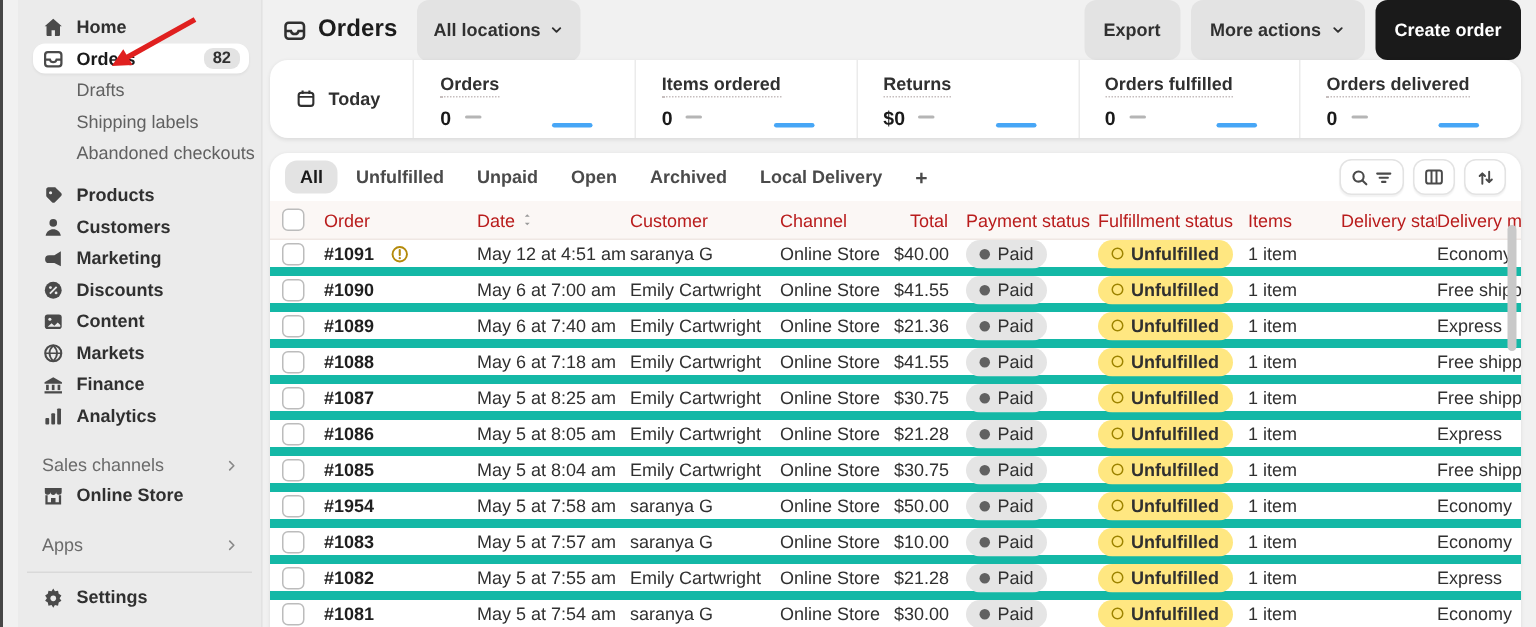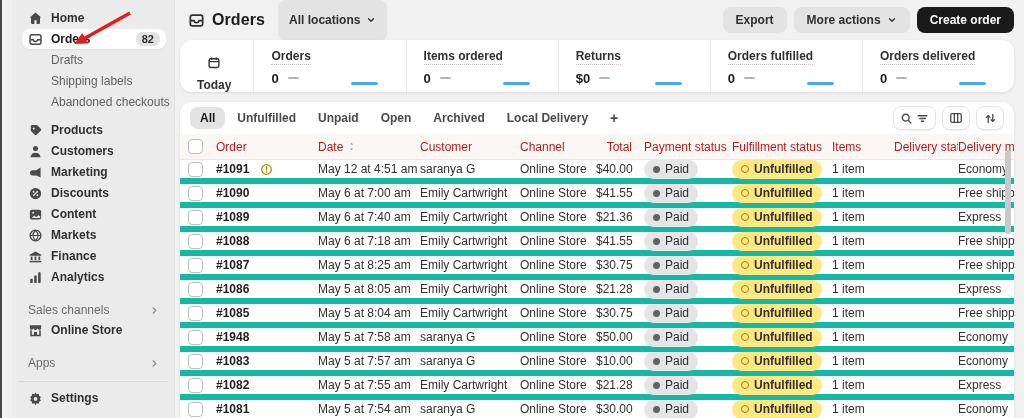--- a/index.html
+++ b/index.html
@@ -21,26 +21,26 @@
   .nav-divider { border-top:1px solid #d9d9d9; margin:8px -2px 6px -4px; }
   .arrow-annotation { position:absolute; left:0; top:0; z-index:40; pointer-events:none; }
 
   
   .main { position:absolute; left:163px; top:0; right:0; bottom:0; }
   .page-header { display:flex; align-items:center; height:40px; padding:0 10px 0 25px; }
   .title-group { display:flex; align-items:center; }
   .page-title { font-size:16px; font-weight:700; color:#1c1c1c; margin-left:7px; letter-spacing:.1px; }
   .loc-pill { display:inline-flex; align-items:center; gap:6px; background:#e3e3e3; border:none; border-radius:8px; height:41px; padding:0 11px; font-size:12px; font-weight:600; color:#303030; margin-left:13px; cursor:pointer; font-family:inherit; }
   .header-actions { margin-left:auto; display:flex; gap:7px; }
-  .btn { height:26px; border-radius:8px; border:none; font-size:12px; font-weight:600; padding:0 13px; background:#e3e3e3; color:#303030; display:inline-flex; align-items:center; gap:6px; cursor:pointer; font-family:inherit; }
+  .btn { height:40px; border-radius:8px; border:none; font-size:12px; font-weight:600; padding:0 13px; background:#e3e3e3; color:#303030; display:inline-flex; align-items:center; gap:6px; cursor:pointer; font-family:inherit; }
   .btn.primary { background:#1a1a1a; color:#fff; }
 
   
   .stats-card { position:absolute; left:17px; right:10px; top:40px; height:52px; background:#fff; border-radius:12px; box-shadow:0 1px 3px rgba(0,0,0,.09); display:flex; align-items:stretch; }
-  .today-cell { display:flex; align-items:center; gap:8px; padding:16px 22px 0 17px; font-weight:600; color:#303030; cursor:pointer;flex-direction:column; }
+  .today-cell { display:flex; align-items:center; gap:8px; padding:0 22px 0 17px; font-weight:600; color:#303030; cursor:pointer; }
   .metrics { flex:1; display:flex; }
   .metric { flex:1; border-left:1px solid #ebebeb; padding:9px 14px 0 17px; cursor:pointer; }
   .metric-label { display:inline-block; font-size:12px; font-weight:550; color:#303030; border-bottom:1.5px dotted #c6bebe; padding-bottom:1px; }
   .metric-row { display:flex; align-items:center; margin-top:6px; height:14px; }
   .metric-value { font-size:13px; font-weight:600; color:#1a1a1a; }
   .metric-dash { width:11px; height:2px; background:#b5b5b5; border-radius:1px; margin-left:9px; }
   .metric-line { width:27px; height:3px; border-radius:2px; margin-left:auto; margin-right:14px; align-self:flex-end; }
 
   
   .table-card { position:absolute; left:17px; right:10px; top:102px; height:330px; background:#fff; border-radius:12px 12px 0 0; box-shadow:0 1px 3px rgba(0,0,0,.09); overflow:hidden; }
@@ -463,21 +463,21 @@
                 <span class="ring" style="border-color:#9e8400"></span>
                 <span>Unfulfilled</span>
               </span></div>
             <div class="cell">1 item</div>
             <div class="cell"></div>
             <div class="cell">Free shipping</div>
           </div>
           <div class="trow">
             <span class="checkbox"></span>
             <div class="cell order-cell">
-              <span>#1948</span>
+              <span>#1954</span>
             </div>
             <div class="cell">May 5 at 7:58 am</div>
             <div class="cell">saranya G</div>
             <div class="cell">Online Store</div>
             <div class="cell right">$50.00</div>
             <div class="cell"><span class="pill" style="background: rgb(229, 229, 229);">
                 <span class="dot"></span>
                 <span>Paid</span>
               </span></div>
             <div class="cell"><span class="pill attention" style="background: rgb(255, 231, 129);">

